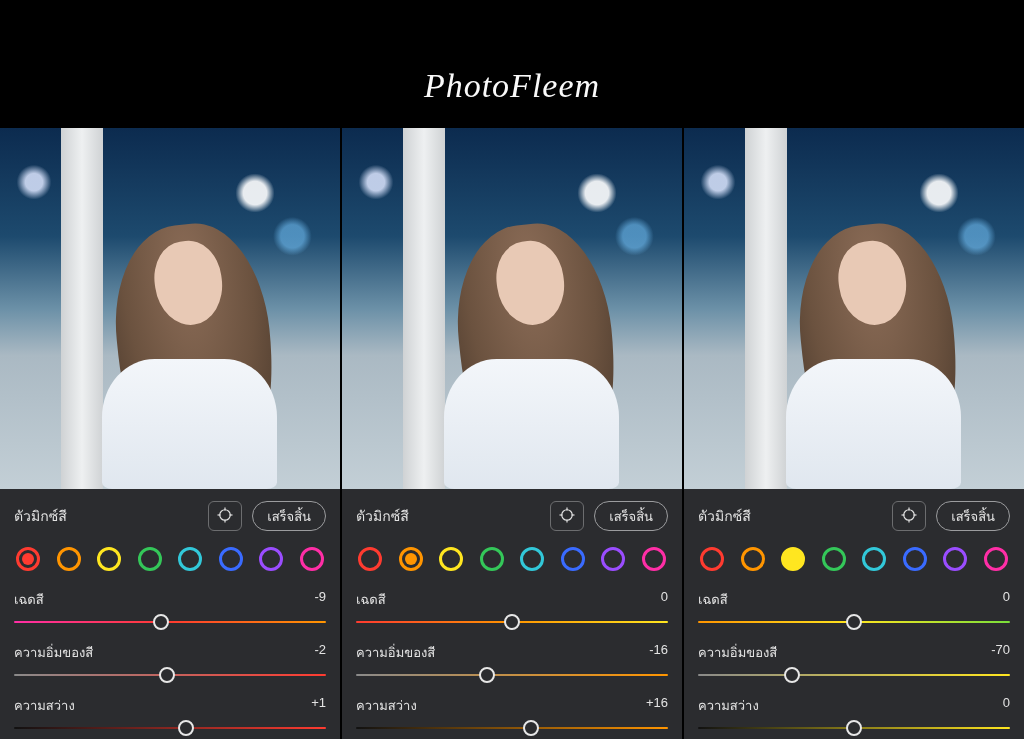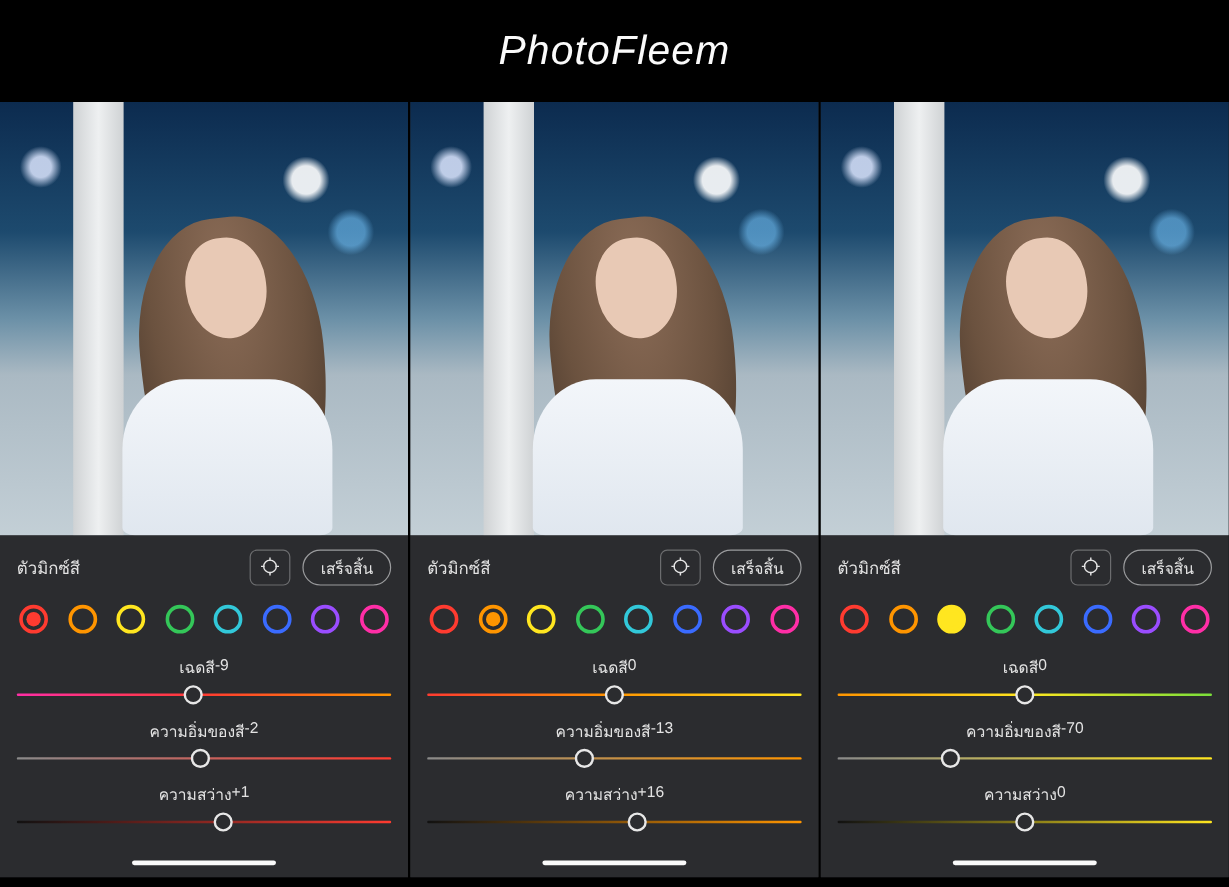--- a/index.html
+++ b/index.html
@@ -10,25 +10,26 @@
     font-family: -apple-system, "Helvetica Neue", Arial, sans-serif;
     color: #ddd;
     overflow: hidden;
   }
   .brand {
     width: 100%;
     height: 85px;
     display: flex;
     align-items: center;
     justify-content: center;
-    font-family: Liberation Sans, sans-serif;
+    font-family: Liberation Serif, serif;
     font-style: italic;
     color: #fafafa;
     font-size: 34px;
     letter-spacing: 1px;
+    margin-top: 43px;
   }
   .panels {
     display: flex;
     gap: 2px;
     width: 100%;
   }
   .panel {
     flex: 1;
     display: flex;
     flex-direction: column;
@@ -154,21 +155,21 @@
   .swatch.filled {
     background: currentColor;
   }
   .slider-row {
     display: flex;
     flex-direction: column;
     gap: 4px;
   }
   .slider-top {
     display: flex;
-    justify-content: center;
+    justify-content: space-between;
     font-size: 13px;
     color: #e3e3e3;
   }
   .slider-track {
     position: relative;
     height: 16px;
   }
   .track-line {
     position: absolute;
     left: 0; right: 0;
@@ -307,21 +308,21 @@
             <span>0</span>
           </div>
           <div class="slider-track">
             <div class="track-line" style="background:linear-gradient(90deg,#ff3b30,#ff9500,#ffe620)"></div>
             <div class="thumb" style="left:50%"></div>
           </div>
         </div>
         <div class="slider-row">
           <div class="slider-top">
             <span>ความอิ่มของสี</span>
-            <span>-13</span>
+            <span>-16</span>
           </div>
           <div class="slider-track">
             <div class="track-line" style="background:linear-gradient(90deg,#8a8a8a,#ff9500)"></div>
             <div class="thumb" style="left:42%"></div>
           </div>
         </div>
         <div class="slider-row">
           <div class="slider-top">
             <span>ความสว่าง</span>
             <span>+16</span>

